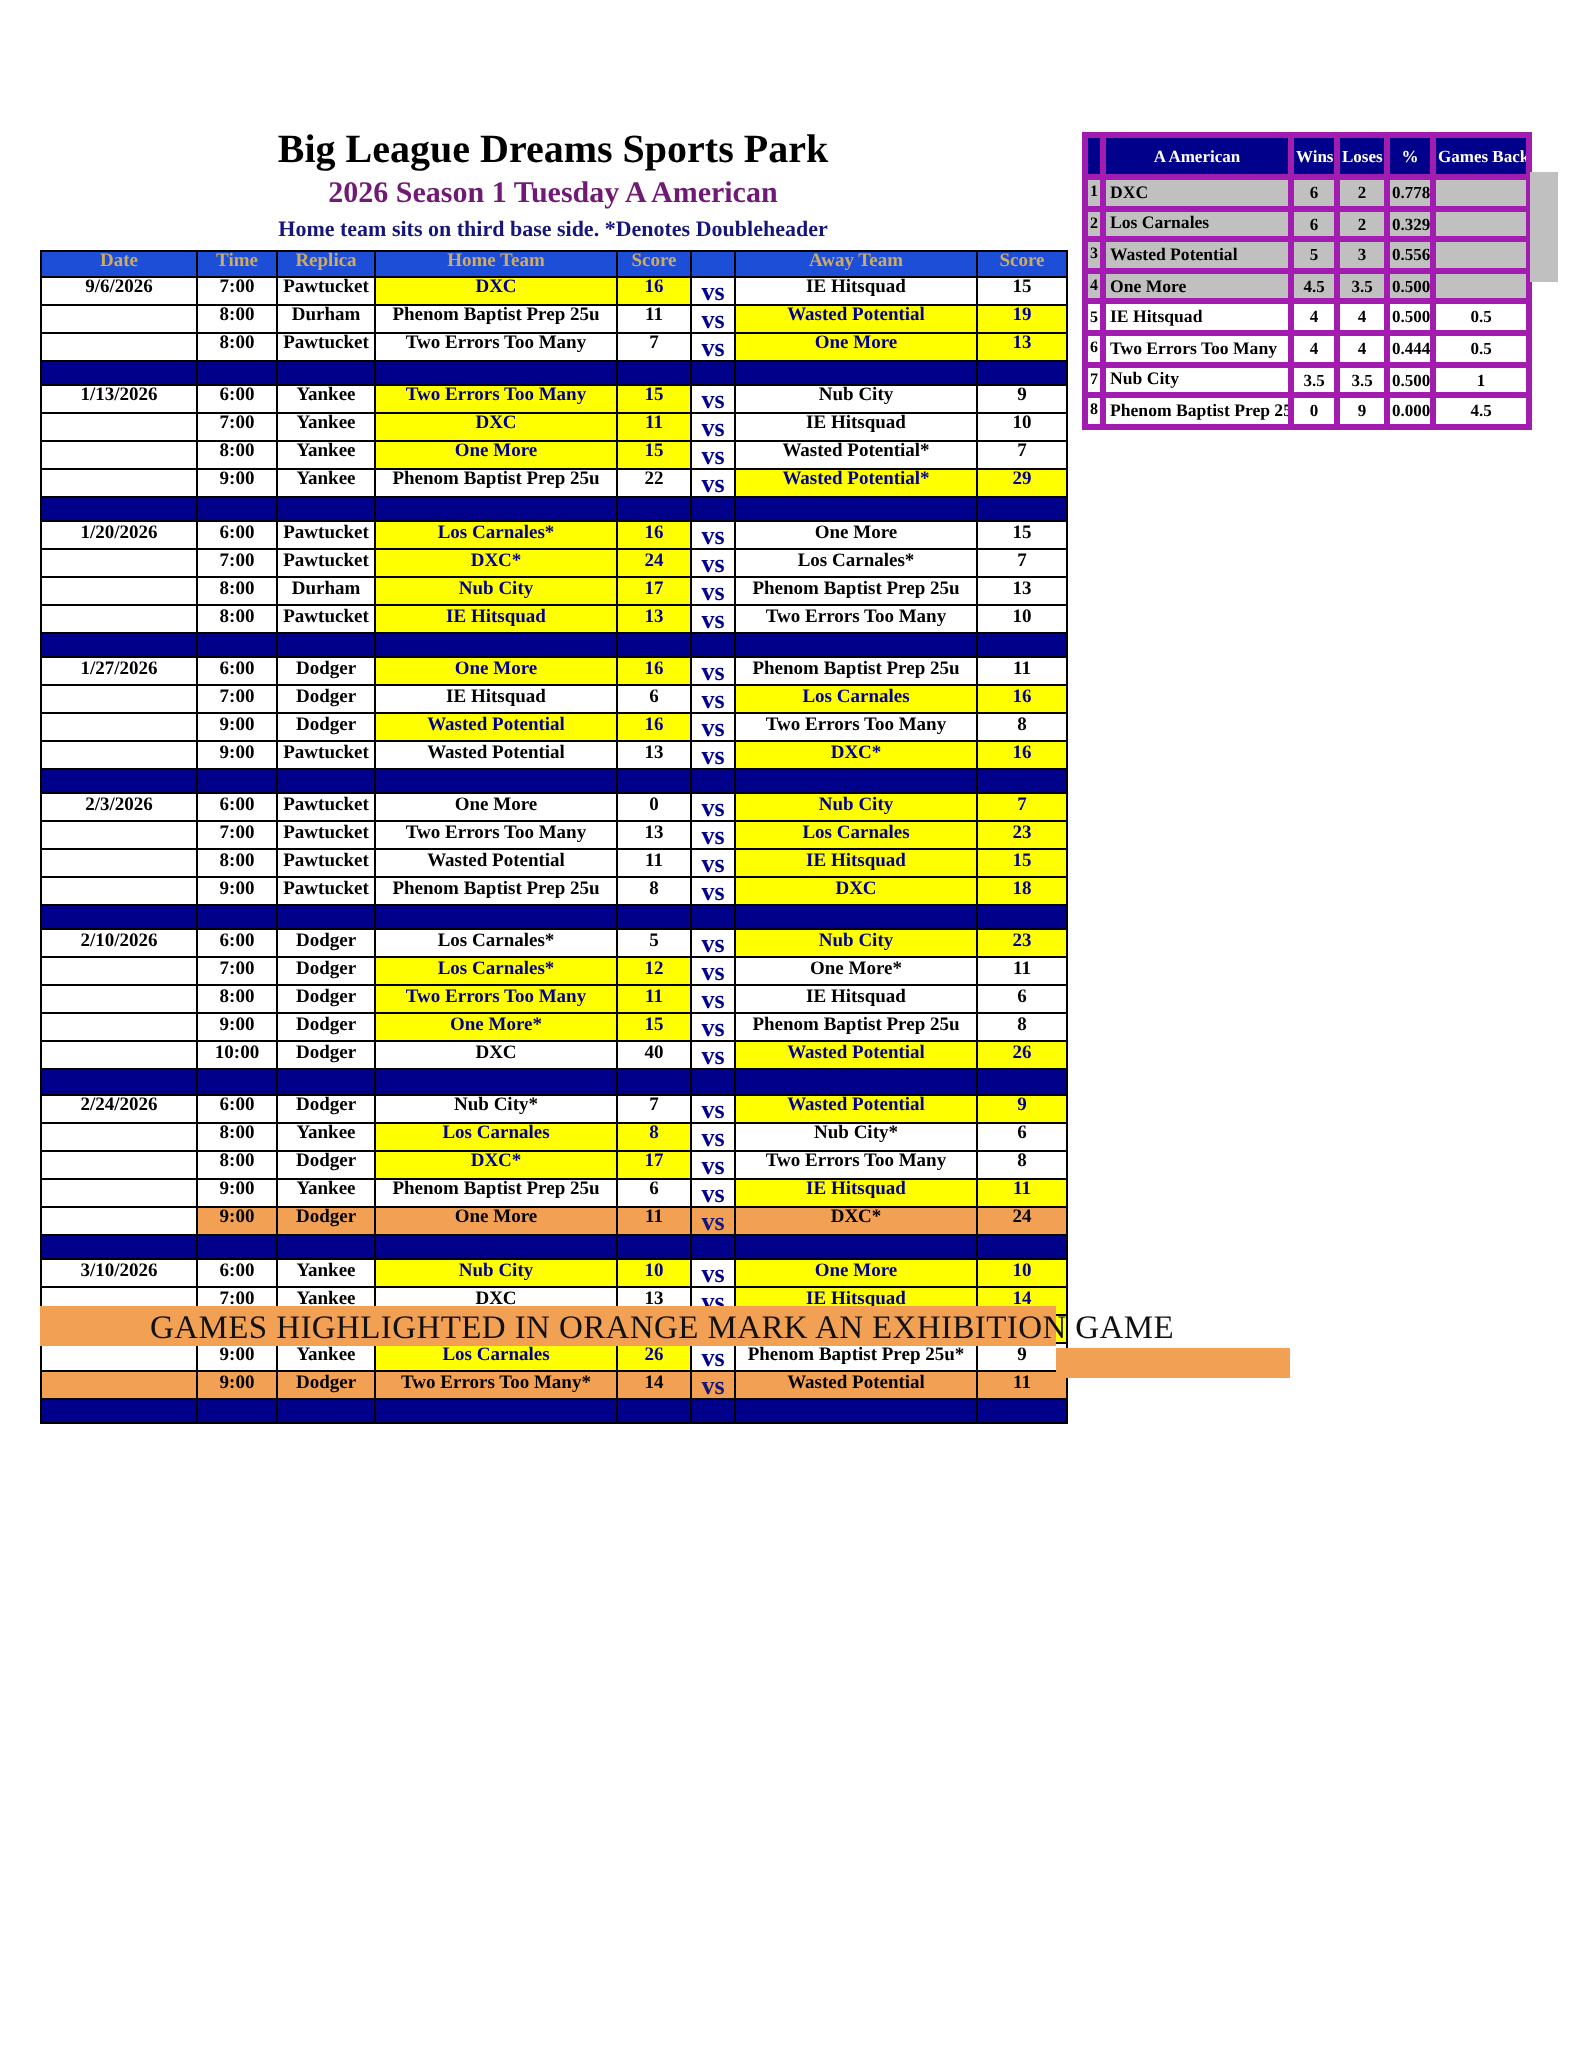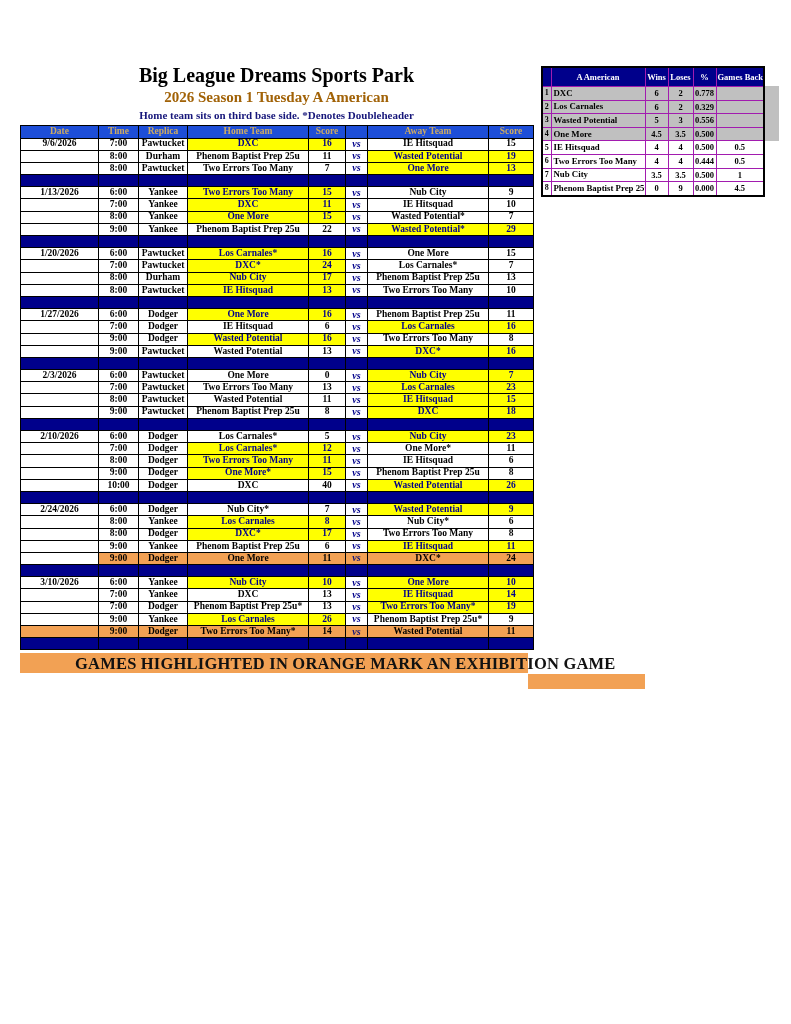--- a/index.html
+++ b/index.html
@@ -5,30 +5,30 @@
   html,body { margin:0; padding:0; background:#fff; }
   .page {
     position:relative; width:791px; height:828px; background:#ffffff;
     font-family:"Liberation Serif","DejaVu Serif",serif; color:#000;
     overflow:hidden;
   }
 
   
   .doc-header { position:absolute; left:20px; top:64px; width:513px; text-align:center; }
   .doc-title { margin:0; font-size:20px; font-weight:bold; color:#000; line-height:1.15; }
-  .doc-subtitle { margin:2px 0 0 0; font-size:15px; font-weight:bold; color:#a16207; line-height:1.1; }
+  .doc-subtitle { margin:2px 0 0 0; font-size:15px; font-weight:bold; color:#701a75; line-height:1.1; }
   .doc-note { margin-top:3px; font-size:11px; font-weight:bold; color:#16167a; }
 
   
   .standings {
     position:absolute; left:541px; top:66px; width:224px;
     border-collapse:collapse; table-layout:fixed; border:2px solid #000;
   }
   .standings th, .standings td {
-    border:1px solid #a21caf; padding:0 1px; font-weight:bold;
+    border:3px solid #a21caf; padding:0 1px; font-weight:bold;
     font-size:8.5px; line-height:1; text-align:center; white-space:nowrap; overflow:hidden;
   }
   .standings thead th { background:#00008b; color:#ffffff; height:18px; }
   .standings tbody td { height:12.6px; background:#ffffff; }
   .standings tbody tr.shaded td { background:#c0c0c0; }
   .standings tbody td.c-rank { background:#ffffff; font-size:8px; }
   .standings tbody td.c-team { text-align:left; padding-left:2px; font-size:8.8px; }
   .st-rank { width:9px; } .st-team { width:94px; } .st-wins { width:23px; }
   .st-losses { width:25px; } .st-pct { width:23px; } .st-gb { width:48px; }
   .gray-spill { position:absolute; left:765px; top:86px; width:14px; height:55px; background:#c0c0c0; }
@@ -39,32 +39,32 @@
     border-collapse:collapse; table-layout:fixed;
   }
   .schedule th, .schedule td {
     border:1px solid #000; padding:0; text-align:center; font-weight:bold;
     font-size:9.5px; line-height:1; white-space:nowrap; overflow:hidden;
   }
   .schedule thead th { background:#1d4ed8; color:#cdab63; height:11.5px; font-size:9.5px; }
   .schedule tbody td { height:11.2px; background:#ffffff; color:#000; }
   .schedule tbody tr.sep td { background:#00008b; }
   .schedule td.hl { background:#ffff00; color:#00008b; }
-  .schedule td.vs { font-style:italic; color:#00008b; font-size:10px;margin-top:24px; }
+  .schedule td.vs { color:#00008b; font-size:13px;margin-top:24px; }
   .schedule tbody tr.exh td { background:#f2a154; color:#000; }
   .schedule tbody tr.exh td.vs { color:#16167a; }
   .schedule tbody tr.exh td.date-plain { background:#ffffff; }
   .col-date { width:78px; } .col-time { width:40px; } .col-replica { width:49px; }
   .col-home { width:121px; } .col-hs { width:37px; } .col-vs { width:22px; }
   .col-away { width:121px; } .col-as { width:45px; }
 
   
   .footer-bar { position:absolute; left:20px; top:653px; width:508px; height:20px; background:#f2a154; }
   .footer-text {
-    position:absolute; left:55px; top:1px; font-size:16.5px; font-weight:bold;
+    position:absolute; left:55px; top:1px; font-size:16.5px; font-weight:normal;
     color:#111; white-space:nowrap; letter-spacing:0.2px;
   }
   .orange-rect2 { position:absolute; left:528px; top:674px; width:117px; height:15px; background:#f2a154; }
 </style>
 </head>
 <body>
 
 <div class="page">
 
   <div class="doc-header">

